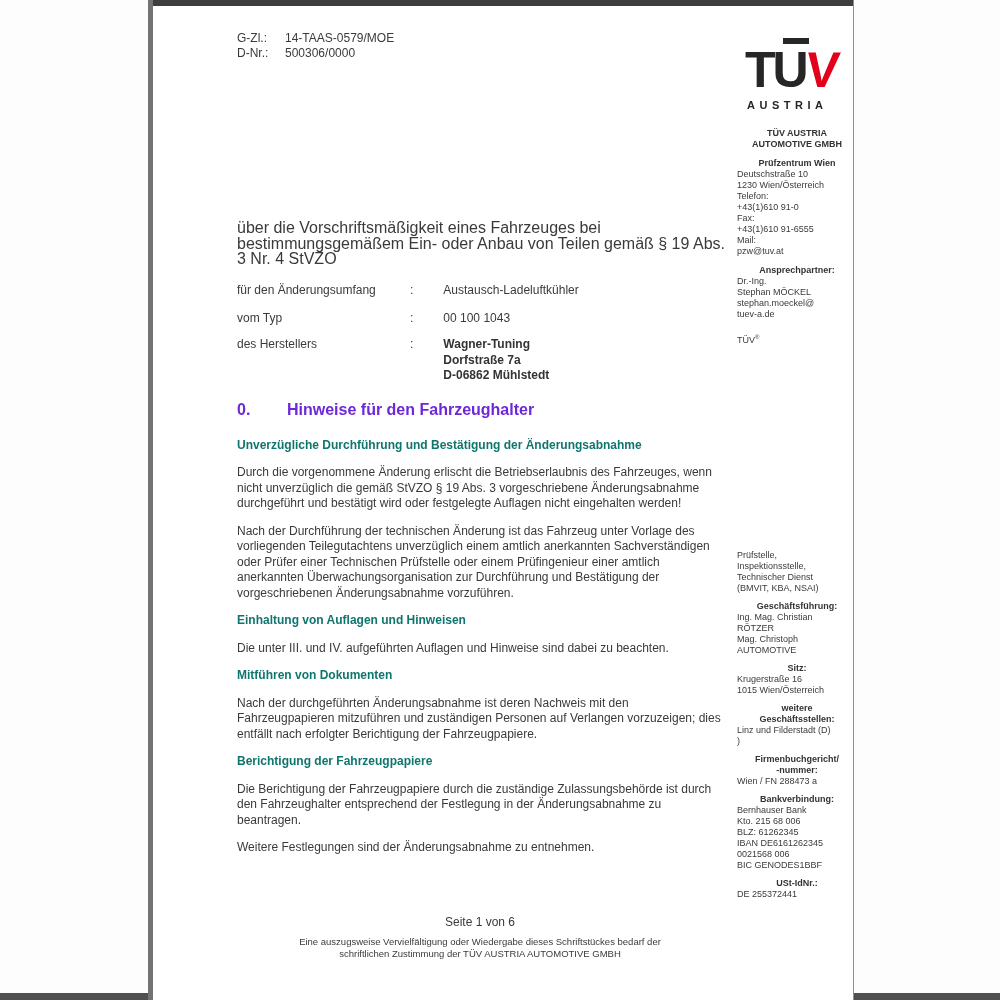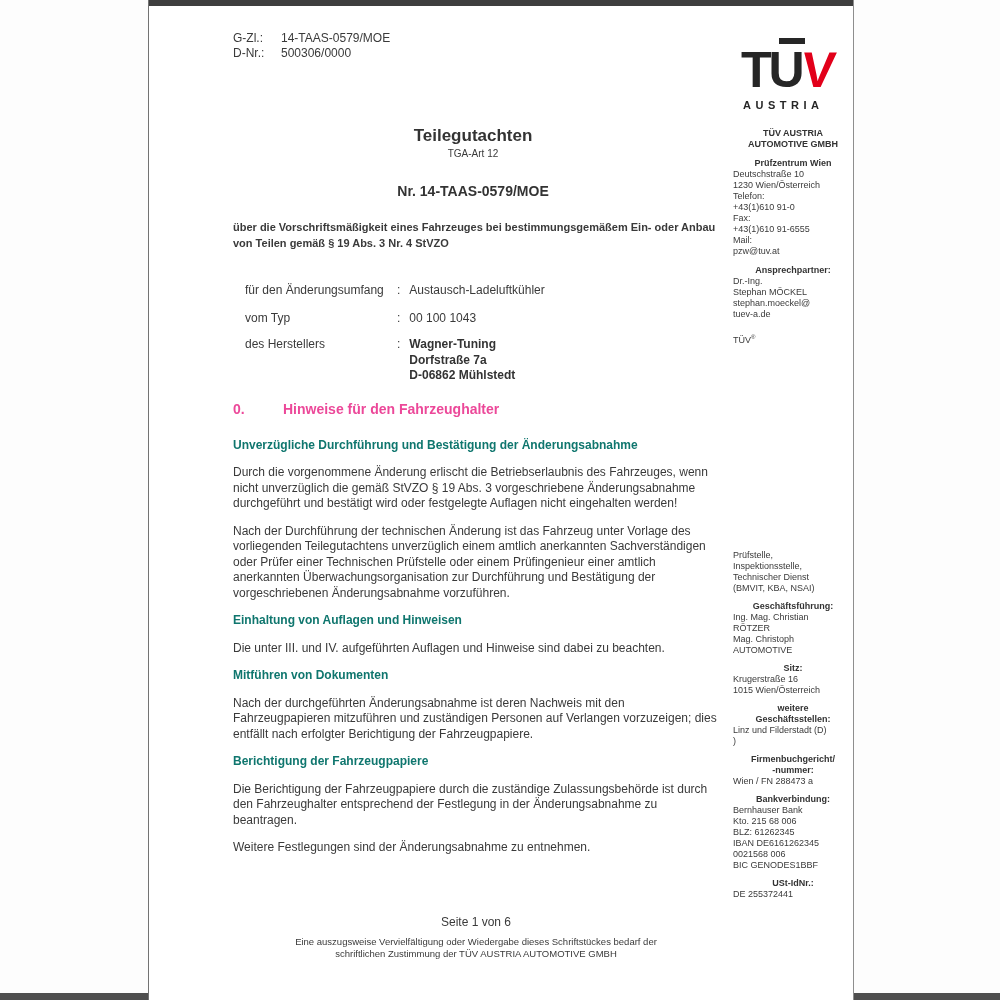--- a/index.html
+++ b/index.html
@@ -7,21 +7,21 @@
   body {
     position:relative;
     background:#fdfdfd;
     font-family:"Liberation Sans", sans-serif;
     color:#3a3a3a;
     -webkit-font-smoothing:antialiased;
   }
   .page {
     position:absolute; left:148px; top:0; width:706px; height:1000px;
     background:#ffffff;
-    border-left:1px solid #737373;
+    border-left:5px solid #737373;
     border-right:1px solid #8e8e8e;
   }
   .topbar { position:absolute; left:0; top:0; width:100%; height:6px; background:#3e3e3e; }
   .bottombar { position:absolute; left:0; top:993px; width:1000px; height:7px; background:#4f4f4f; }
 
   
   .refs { position:absolute; left:84px; top:31px; font-size:12px; line-height:15px; }
   .refrow { display:flex; }
   .reflabel { display:inline-block; width:48px; }
   .refval { display:inline-block; }
@@ -33,32 +33,32 @@
   .logo-v { color:#e2001a; display:inline-block; transform:skewX(-6deg); }
   .logo-sub { font-size:11px; font-weight:bold; letter-spacing:4.5px; color:#262626; margin-top:4px; padding-left:2px; }
 
   
   .titleblock { position:absolute; left:84px; top:126px; width:480px; text-align:center; }
   .doc-title { font-size:17px; font-weight:bold; color:#333; }
   .doc-typeline { font-size:10px; margin-top:2px; }
   .doc-number { font-size:14px; font-weight:bold; color:#333; margin-top:24px; }
 
   
-  .intro { position:absolute; left:84px; top:220px; width:490px; font-size:11px; line-height:15.5px;font-weight:bold; }
-
-  
-  .frow { position:absolute; left:96px; display:flex; font-size:12px; line-height:15.5px; }
+  .intro { position:absolute; left:84px; top:220px; width:490px; font-size:16px; line-height:15.5px; }
+
+  
+  .frow { position:absolute; left:84px; display:flex; font-size:12px; line-height:15.5px;gap:21px; }
   .flabel { width:152px; flex:none; }
   .fsep { flex:none; margin-right:9px; }
   .fval { white-space:pre-line; }
   .fval.bold { font-weight:bold; color:#333; }
 
   
   .main { position:absolute; left:84px; top:402px; width:490px; font-size:12px; line-height:15.5px; }
-  .sec-head { font-size:14px; font-weight:bold; color:#ec4899; margin-bottom:20px; }
+  .sec-head { font-size:16px; font-weight:bold; color:#6d28d9; margin-bottom:20px; }
   .sec-num { display:inline-block; width:50px; }
   .blk { margin-bottom:12px; }
   .blk.h { font-weight:bold; color:#0f766e; margin-top:2px; }
 
   
   .footer { position:absolute; left:84px; top:915px; width:486px; text-align:center; }
   .footer-page { font-size:12px; }
   .footer-note { font-size:9.5px; line-height:12px; white-space:pre-line; margin-top:7px; }
 
   
@@ -92,25 +92,20 @@
   </div>
 
   <div class="logo">
     <div class="logo-word">
       <span class="logo-bar"></span>
       <span>T</span><span>U</span><span class="logo-v">V</span>
     </div>
     <div class="logo-sub">AUSTRIA</div>
   </div>
 
-  <div class="titleblock">
-    <div class="doc-title">Teilegutachten</div>
-    <div class="doc-typeline">TGA-Art 12</div>
-    <div class="doc-number">Nr. 14-TAAS-0579/MOE</div>
-  </div>
 
   <div class="intro">über die Vorschriftsmäßigkeit eines Fahrzeuges bei bestimmungsgemäßem Ein- oder Anbau von Teilen gemäß § 19 Abs. 3 Nr. 4 StVZO</div>
 
   <div class="frow" style="top:283px">
     <span class="flabel">für den Änderungsumfang</span>
     <span class="fsep">:</span>
     <span class="fval">Austausch-Ladeluftkühler</span>
   </div>
   <div class="frow" style="top:311px">
     <span class="flabel">vom Typ</span>

